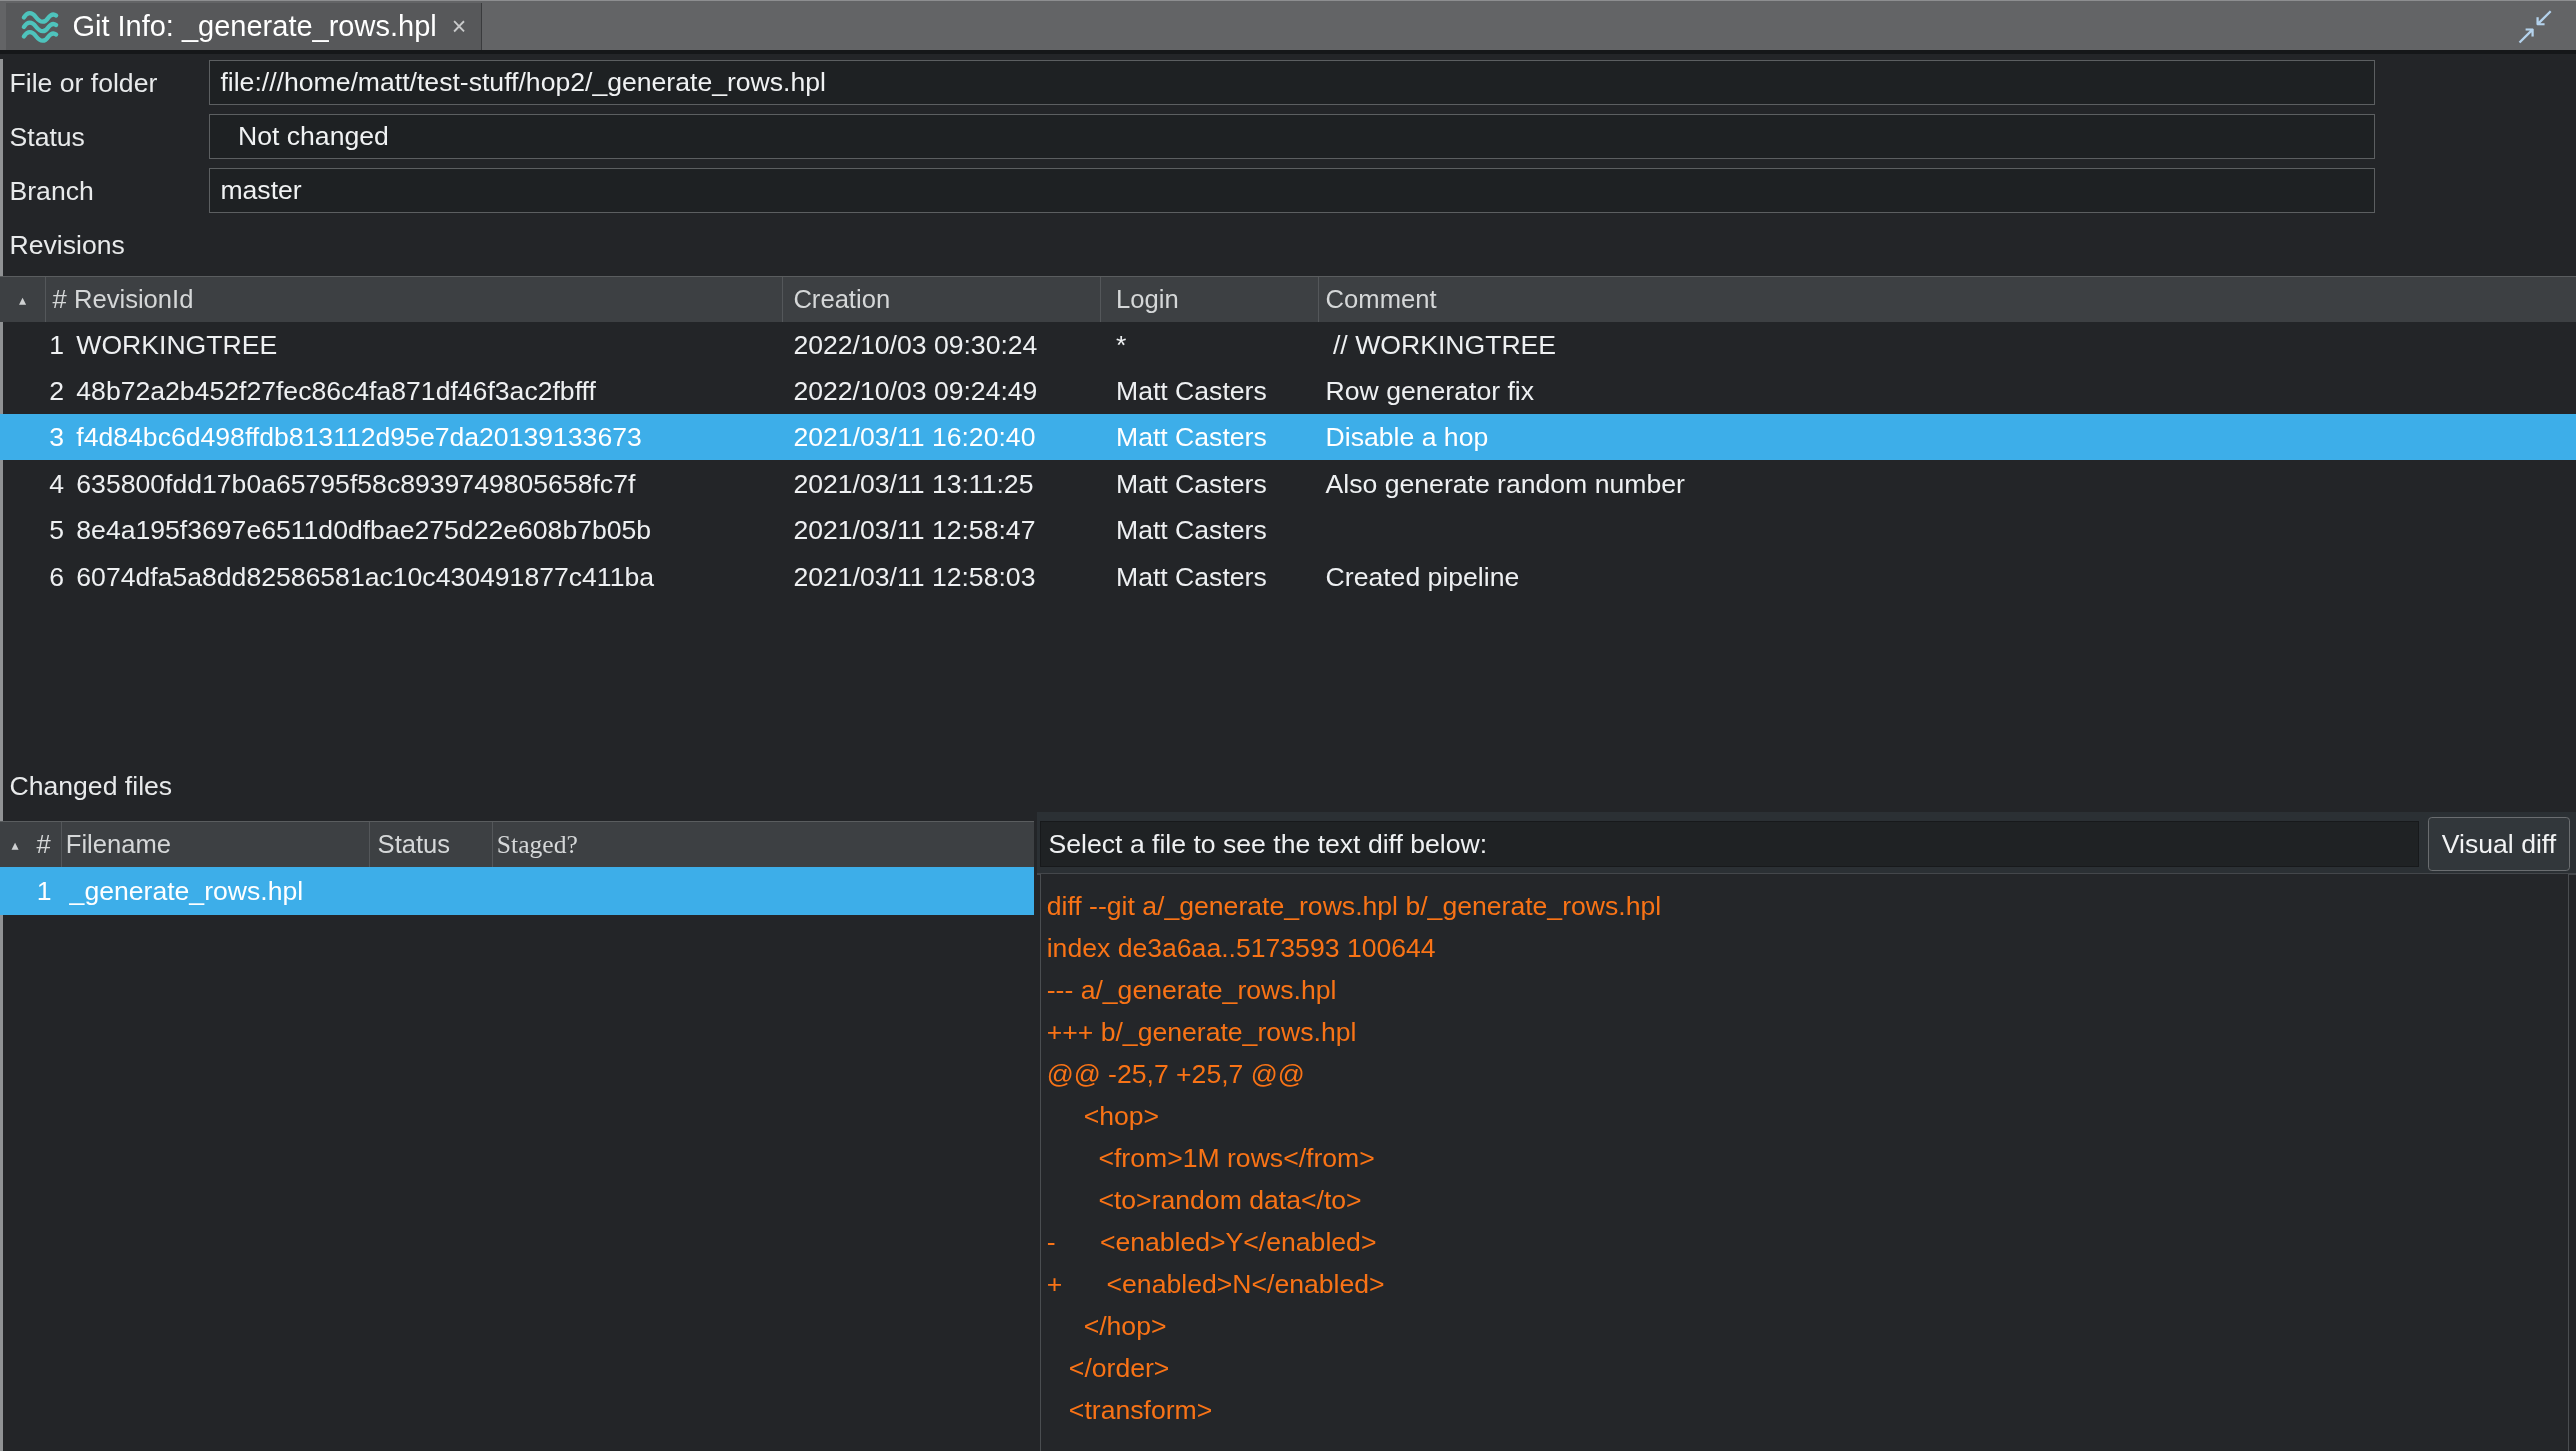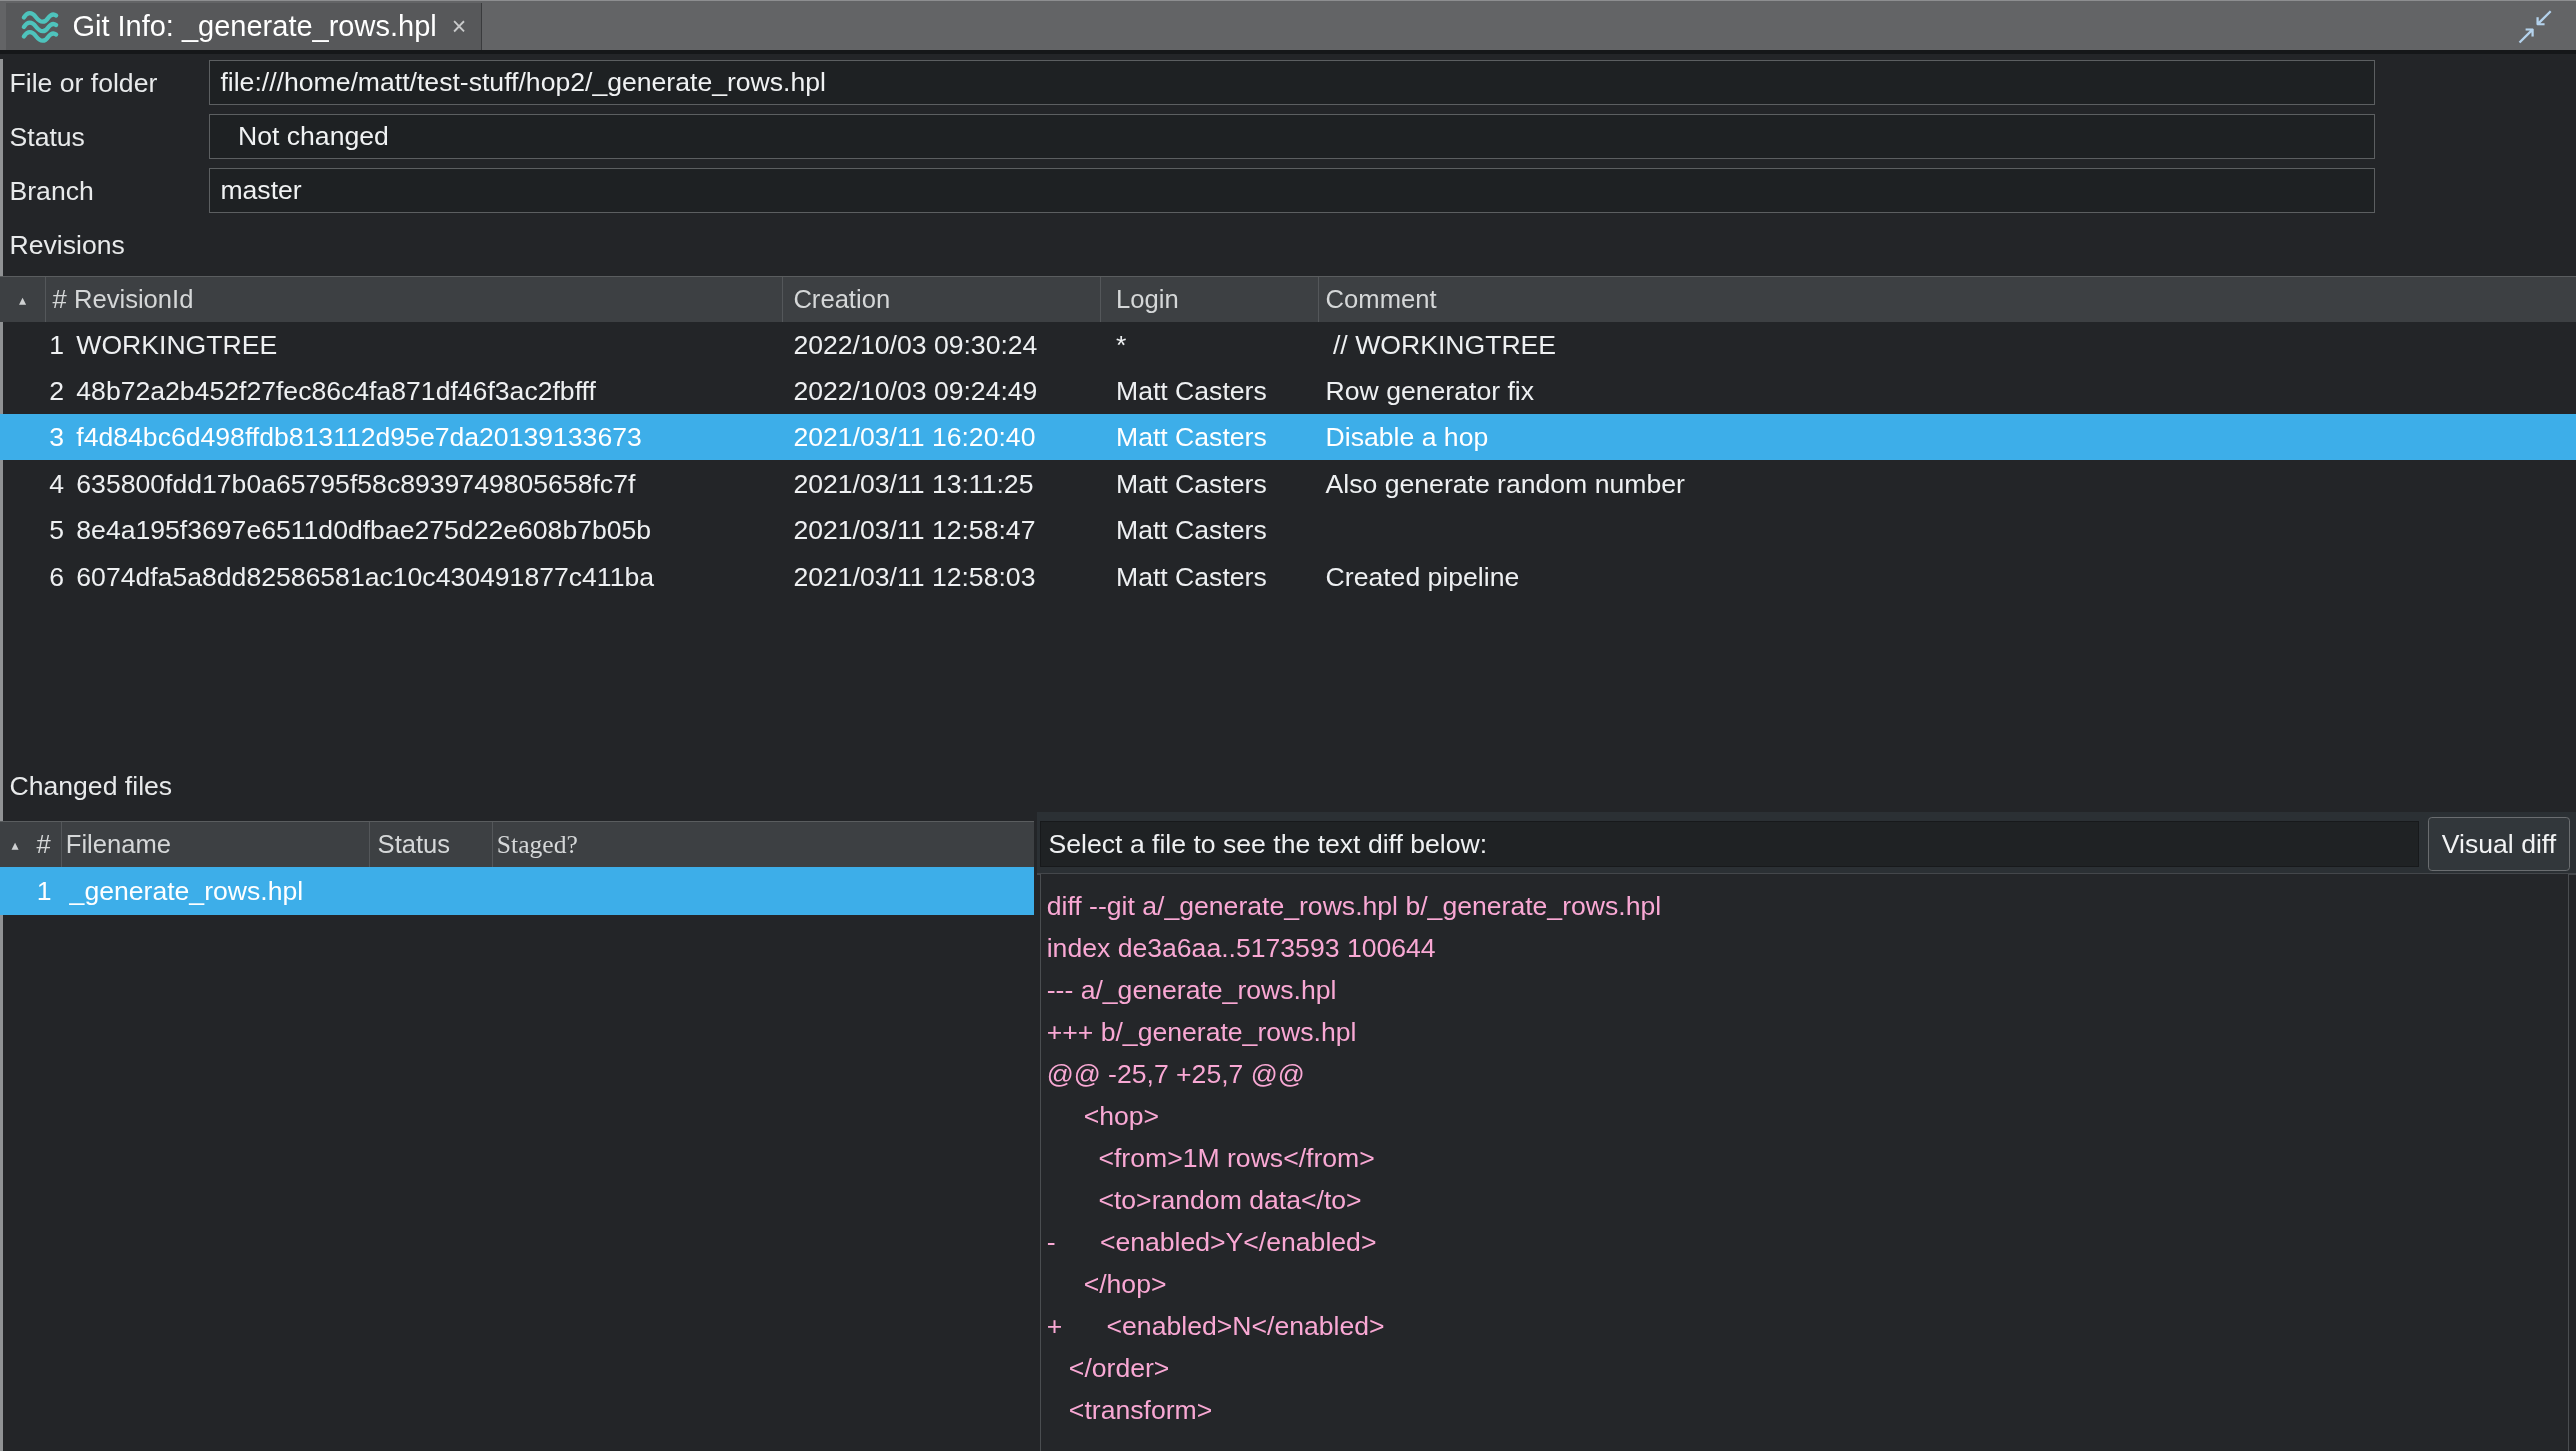--- a/index.html
+++ b/index.html
@@ -59,21 +59,21 @@
   .prompt{position:absolute;left:1040px;top:821px;width:1379px;height:46px;background:#1f2224;
           border:0.9px solid #17191b;box-sizing:border-box;display:flex;align-items:center;
           padding-left:7.6px;font-size:26.6px;color:#eef0f2;}
   .vd-btn{position:absolute;left:2428px;top:817px;width:142px;height:54px;background:#32373b;
           border:0.9px solid #6a6d70;border-radius:3.8px;box-sizing:border-box;display:flex;
           align-items:center;justify-content:center;font-size:26.6px;color:#f2f3f4;cursor:default;}
   .hline{position:absolute;left:1037px;top:873px;width:1539px;height:1.9px;background:#44474b;}
   .diff{position:absolute;left:1040px;top:874px;width:1529px;bottom:0;background:#242629;
         border-left:1.9px solid #4a4d50;border-right:1.9px solid #4a4d50;box-sizing:border-box;
         padding:11.4px 0 0 5.7px;}
-  .diff-line{font-size:26.6px;line-height:42px;white-space:pre;color:#f9a8d4;}
+  .diff-line{font-size:26.6px;line-height:42px;white-space:pre;color:#f97316;}
 </style>
 </head>
 <body>
 
 <div id="root">
 
   <div class="tabstrip">
     <div class="tab">
       <svg class="wave-icon" viewBox="0 0 44 40">
         <path d="M5 11 q 6 -9 13 0 t 13 0 q 4 -5 8 -2" fill="none" stroke="#4ec3bc" stroke-width="4.5" stroke-linecap="round"></path>
@@ -183,20 +183,20 @@
   <div class="diff">
     <div class="diff-line">diff --git a/_generate_rows.hpl b/_generate_rows.hpl</div>
     <div class="diff-line">index de3a6aa..5173593 100644</div>
     <div class="diff-line">--- a/_generate_rows.hpl</div>
     <div class="diff-line">+++ b/_generate_rows.hpl</div>
     <div class="diff-line">@@ -25,7 +25,7 @@</div>
     <div class="diff-line">     &lt;hop&gt;</div>
     <div class="diff-line">       &lt;from&gt;1M rows&lt;/from&gt;</div>
     <div class="diff-line">       &lt;to&gt;random data&lt;/to&gt;</div>
     <div class="diff-line">-      &lt;enabled&gt;Y&lt;/enabled&gt;</div>
+    <div class="diff-line">+      &lt;enabled&gt;N&lt;/enabled&gt;</div>
     <div class="diff-line">     &lt;/hop&gt;</div>
-    <div class="diff-line">+      &lt;enabled&gt;N&lt;/enabled&gt;</div>
     <div class="diff-line">   &lt;/order&gt;</div>
     <div class="diff-line">   &lt;transform&gt;</div>
   </div>
 
 </div>
 
 
 </body></html>

